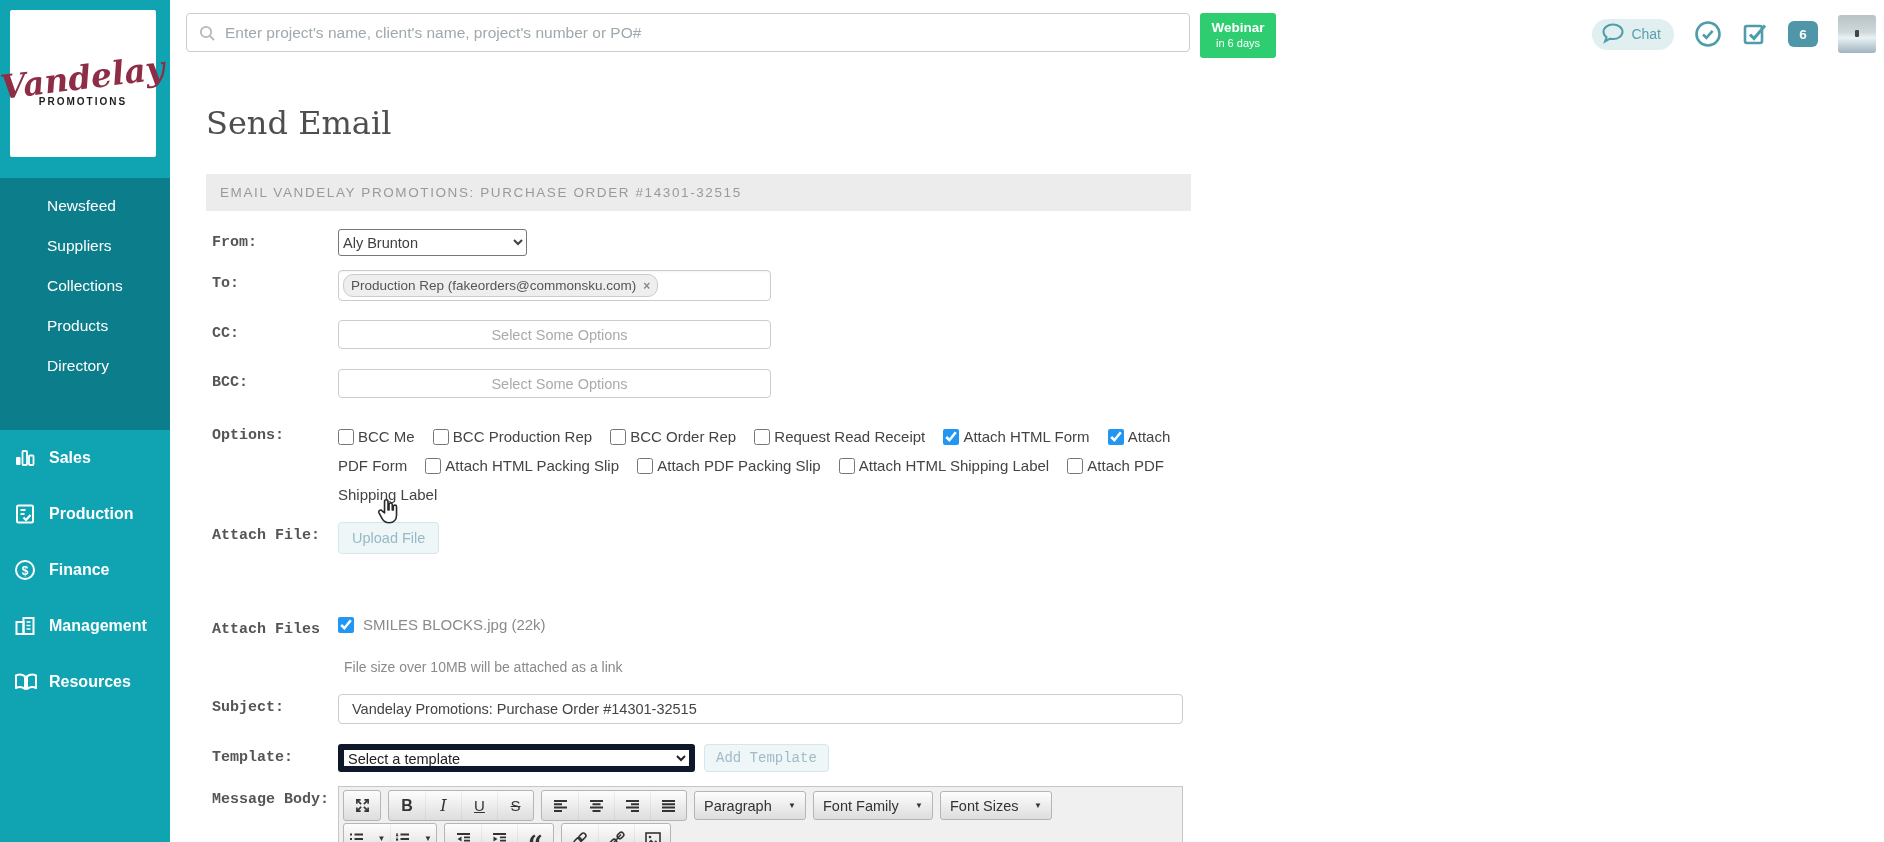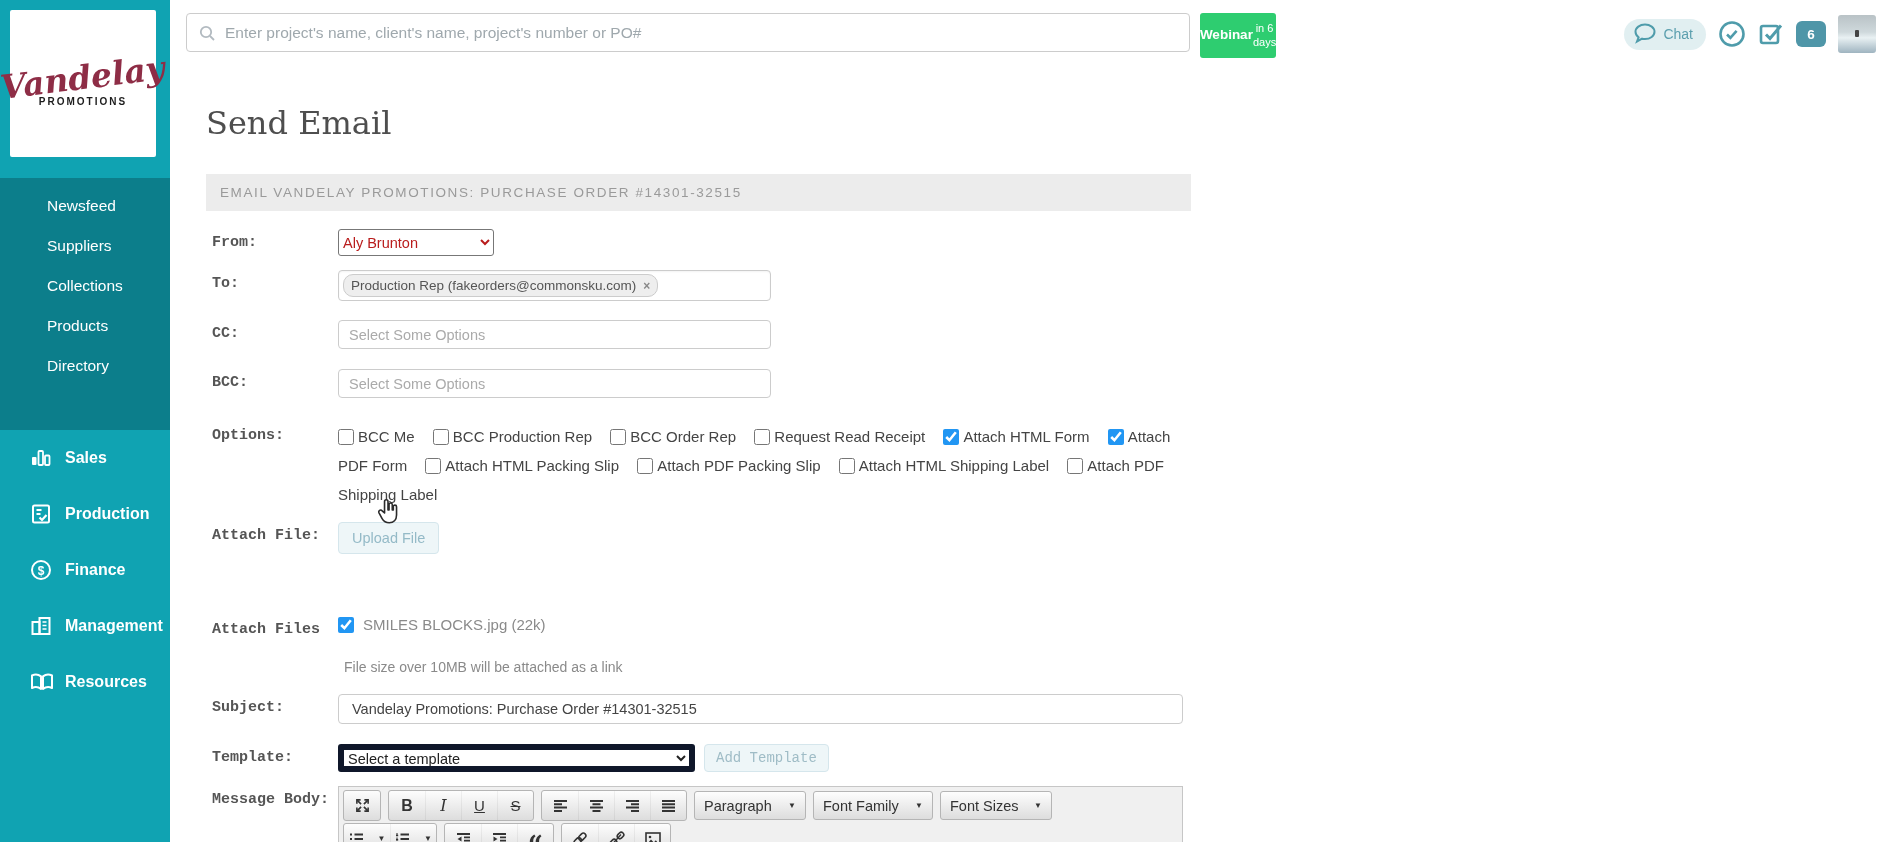--- a/index.html
+++ b/index.html
@@ -16,39 +16,39 @@
     font-size:33px; color:#8e2d46; transform:rotate(-7deg); line-height:1; }
   .logo-sub { font-size:10px; font-weight:bold; letter-spacing:2px; color:#1c1c1c;
     margin-top:2px; }
   .nav-connect { position:absolute; left:0; right:0; top:178px; height:252px; background:#0c7e8b; }
   .nav-head { display:flex; align-items:center; height:44px; padding-left:14px; color:#fff;
     font-weight:bold; font-size:16px; cursor:pointer; }
   .nav-head .ic { width:26px; height:22px; margin-right:9px; display:flex; align-items:center; }
   .nav-sub { list-style:none; padding-top:8px; }
   .nav-sub li { height:40px; line-height:40px; padding-left:47px; color:#fff; font-size:15.5px; cursor:pointer; }
   .nav-main { position:absolute; left:0; right:0; top:430px; }
-  .nav-main .nav-item { display:flex; align-items:center; height:56px; padding-left:30px;
+  .nav-main .nav-item { display:flex; align-items:center; height:56px; padding-left:14px;
     color:#fff; font-weight:bold; font-size:16px; cursor:pointer; }
   .nav-main .ic { width:26px; height:24px; margin-right:9px; display:flex; align-items:center; }
 
   
   .main { position:absolute; left:170px; top:0; right:0; bottom:0; }
   .topbar { position:relative; height:68px; background:#fff; }
   .search-wrap { position:absolute; left:16px; top:13px; width:1004px; height:39px; }
   .search-wrap input { width:100%; height:100%; border:1px solid #ccc; border-radius:4px;
     padding-left:38px; font-size:15.5px; color:#333; outline:none; }
   .search-wrap input::placeholder { color:#9fa8ad; }
   .search-ic { position:absolute; left:12px; top:11px; }
   .webinar-btn { position:absolute; left:1030px; top:13px; width:76px; height:45px;
     background:#2ecd70; border:none; border-radius:3px; color:#fff; cursor:pointer;
-    display:flex; flex-direction:row; align-items:center; justify-content:center; line-height:1.25; }
+    display:flex; flex-direction:column; align-items:center; justify-content:center; line-height:1.25; }
   .webinar-btn .l1 { font-weight:bold; font-size:13.5px; }
   .webinar-btn .l2 { font-size:11px; }
   .top-icons { position:absolute; right:8px; top:13px; height:42px; display:flex;
-    align-items:center; gap:12px; }
+    align-items:center; gap:20px; }
   .chat-pill { display:flex; align-items:center; gap:6px; height:31px; padding:0 13px 0 9px;
     background:#e1eff1; border-radius:16px; color:#5b9fae; font-size:14px; cursor:pointer; }
   .round-ic { cursor:pointer; display:flex; }
   .badge-6 { min-width:30px; height:26px; background:#4f96a8; border-radius:6px; color:#fff;
     font-weight:bold; font-size:13.5px; display:flex; align-items:center; justify-content:center;
     cursor:pointer; padding:0 8px; }
   .avatar { width:38px; height:38px; border-radius:3px; cursor:pointer;
     background:linear-gradient(180deg,#b9c2c6 0%,#cfd9dc 45%,#e9f1f3 60%,#9fb4c0 100%); position:relative; }
   .avatar::after { content:""; position:absolute; left:17px; top:15px; width:4px; height:7px;
     background:#444; border-radius:1px; }
@@ -58,33 +58,33 @@
   .page-title { font-family:"DejaVu Serif", serif; font-size:32px; font-weight:normal;
     color:#4e4e4e; margin-top:36px; }
   .section-header { margin-top:32px; width:985px; height:37px; background:#ececec;
     line-height:37px; padding-left:14px; font-size:13.5px; letter-spacing:1.6px; color:#9a9a9a; }
 
   form { padding-left:6px; }
   .row { display:flex; align-items:flex-start; }
   .row-label { width:126px; flex:0 0 126px; font-weight:bold; font-size:15px; color:#555; padding-top:5px;font-family:Liberation Mono, monospace; }
 
   .row-from { margin-top:18px; }
-  .row-from select { width:156px; height:27px; font-size:14.5px; color:#b91c1c;
+  .row-from select { width:189px; height:27px; font-size:14.5px; color:#404040;
     border:1px solid #777; border-radius:3px; background:#fff; }
   .row-to { margin-top:14px; }
   .tag-input { width:433px; height:31px; border:1px solid #ccc; border-radius:4px;
     display:flex; align-items:center; padding:0 4px; background:#fff; cursor:text;
     box-shadow:inset 0 1px 2px rgba(0,0,0,.05); }
   .tag { display:flex; align-items:center; background:#eee; border:1px solid #ccc;
     border-radius:10px; font-size:13.5px; color:#555; padding:3px 7px; white-space:nowrap; }
   .tag .x { margin-left:7px; font-weight:bold; color:#888; font-size:12px; cursor:pointer; }
   .row-cc { margin-top:19px; }
   .row-bcc { margin-top:20px; }
   .sel-input { width:433px; height:29px; border:1px solid #ccc; border-radius:4px;
-    padding-left:10px; font-size:14.5px; color:#444; outline:none; }
+    padding-left:10px; font-size:14.5px; color:#444; outline:none;text-align:center; }
   .sel-input::placeholder { color:#aaa; }
 
   .row-options { margin-top:24px; }
   .opts { width:845px; font-size:15px; color:#444; line-height:29px; }
   .opt { display:inline; margin-right:14px; cursor:pointer; white-space:normal; }
   .opt input { width:16px; height:16px; vertical-align:-3px; margin-right:4px;
     accent-color:#2196f3; cursor:pointer; }
 
   .row-attachfile { margin-top:13px; }
   .upload-btn { padding:7px 13px; background:#eef6f8; border:1px solid #d5e6ec;

